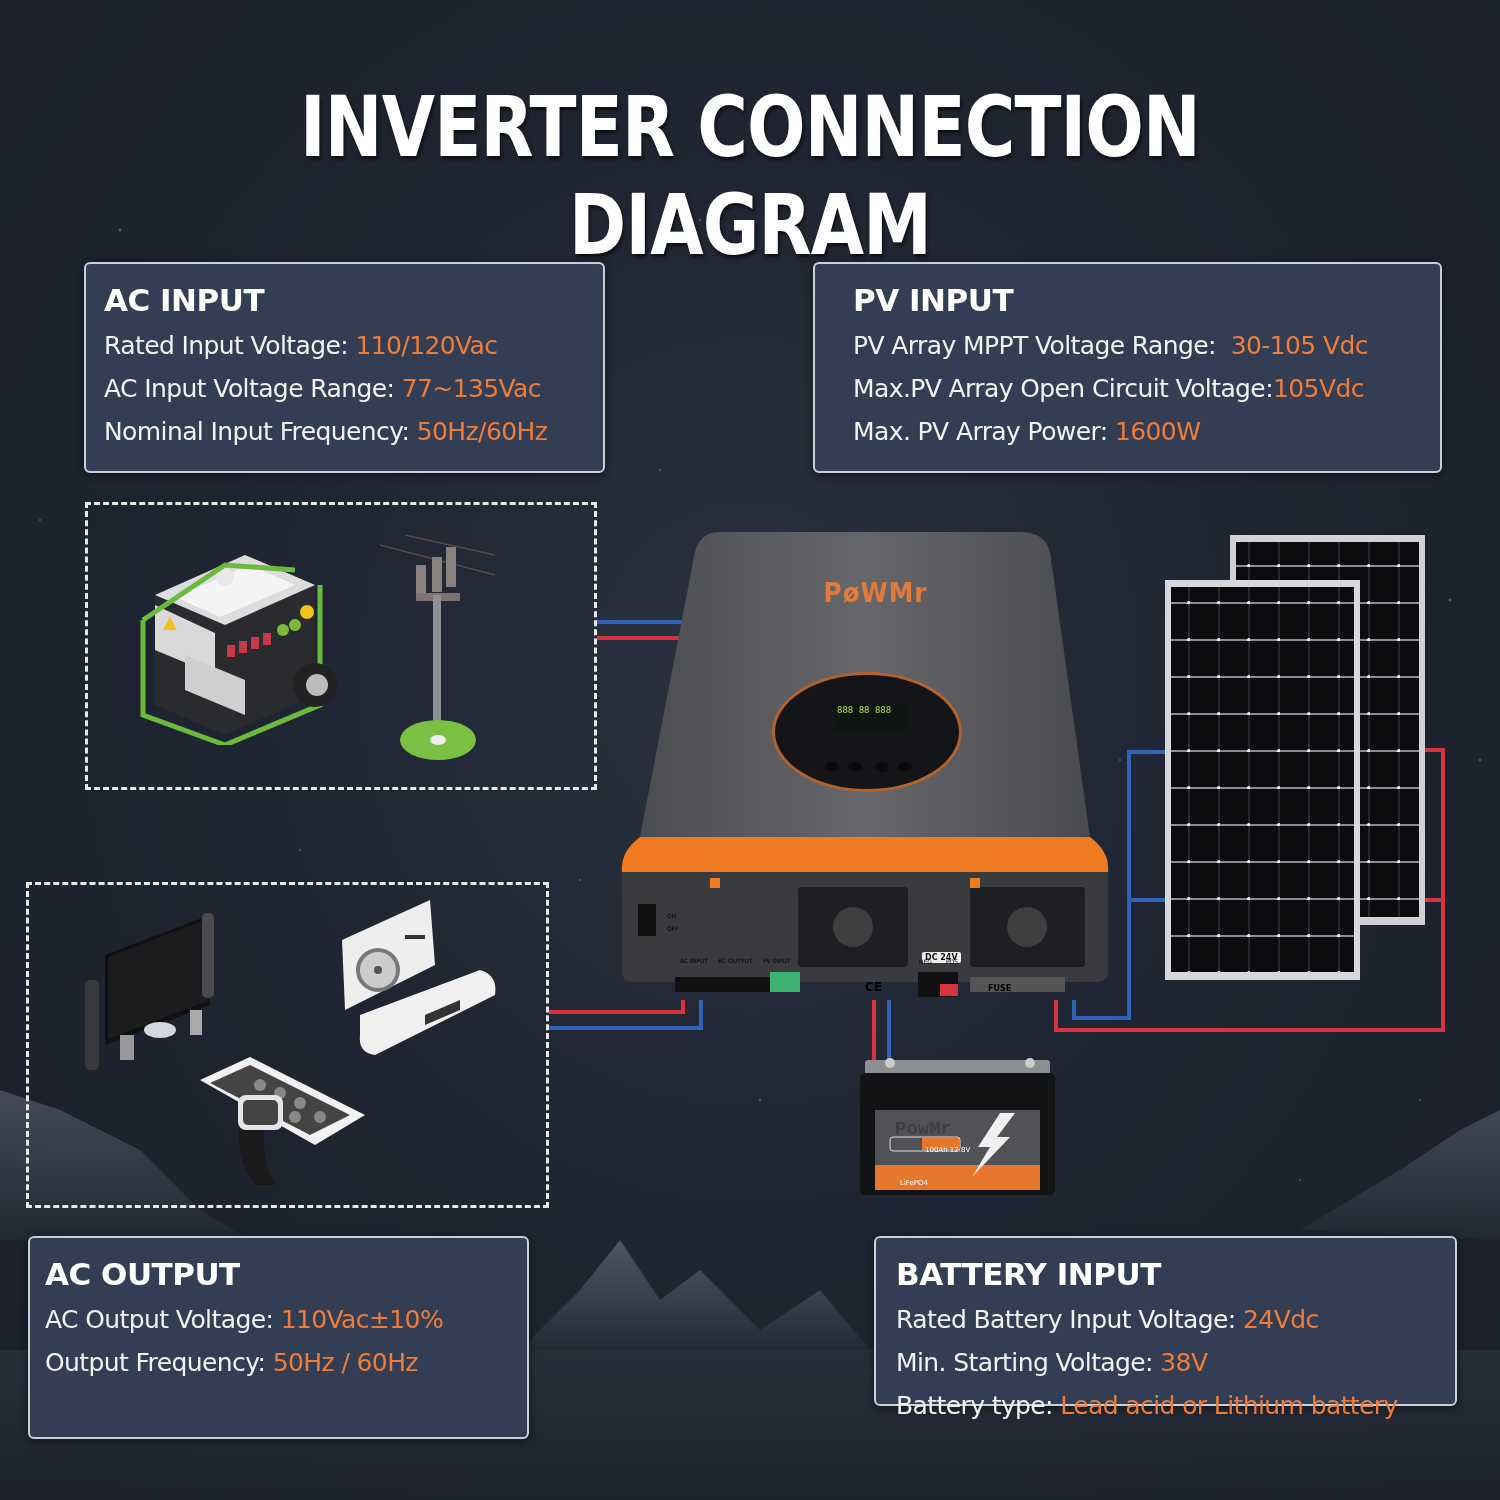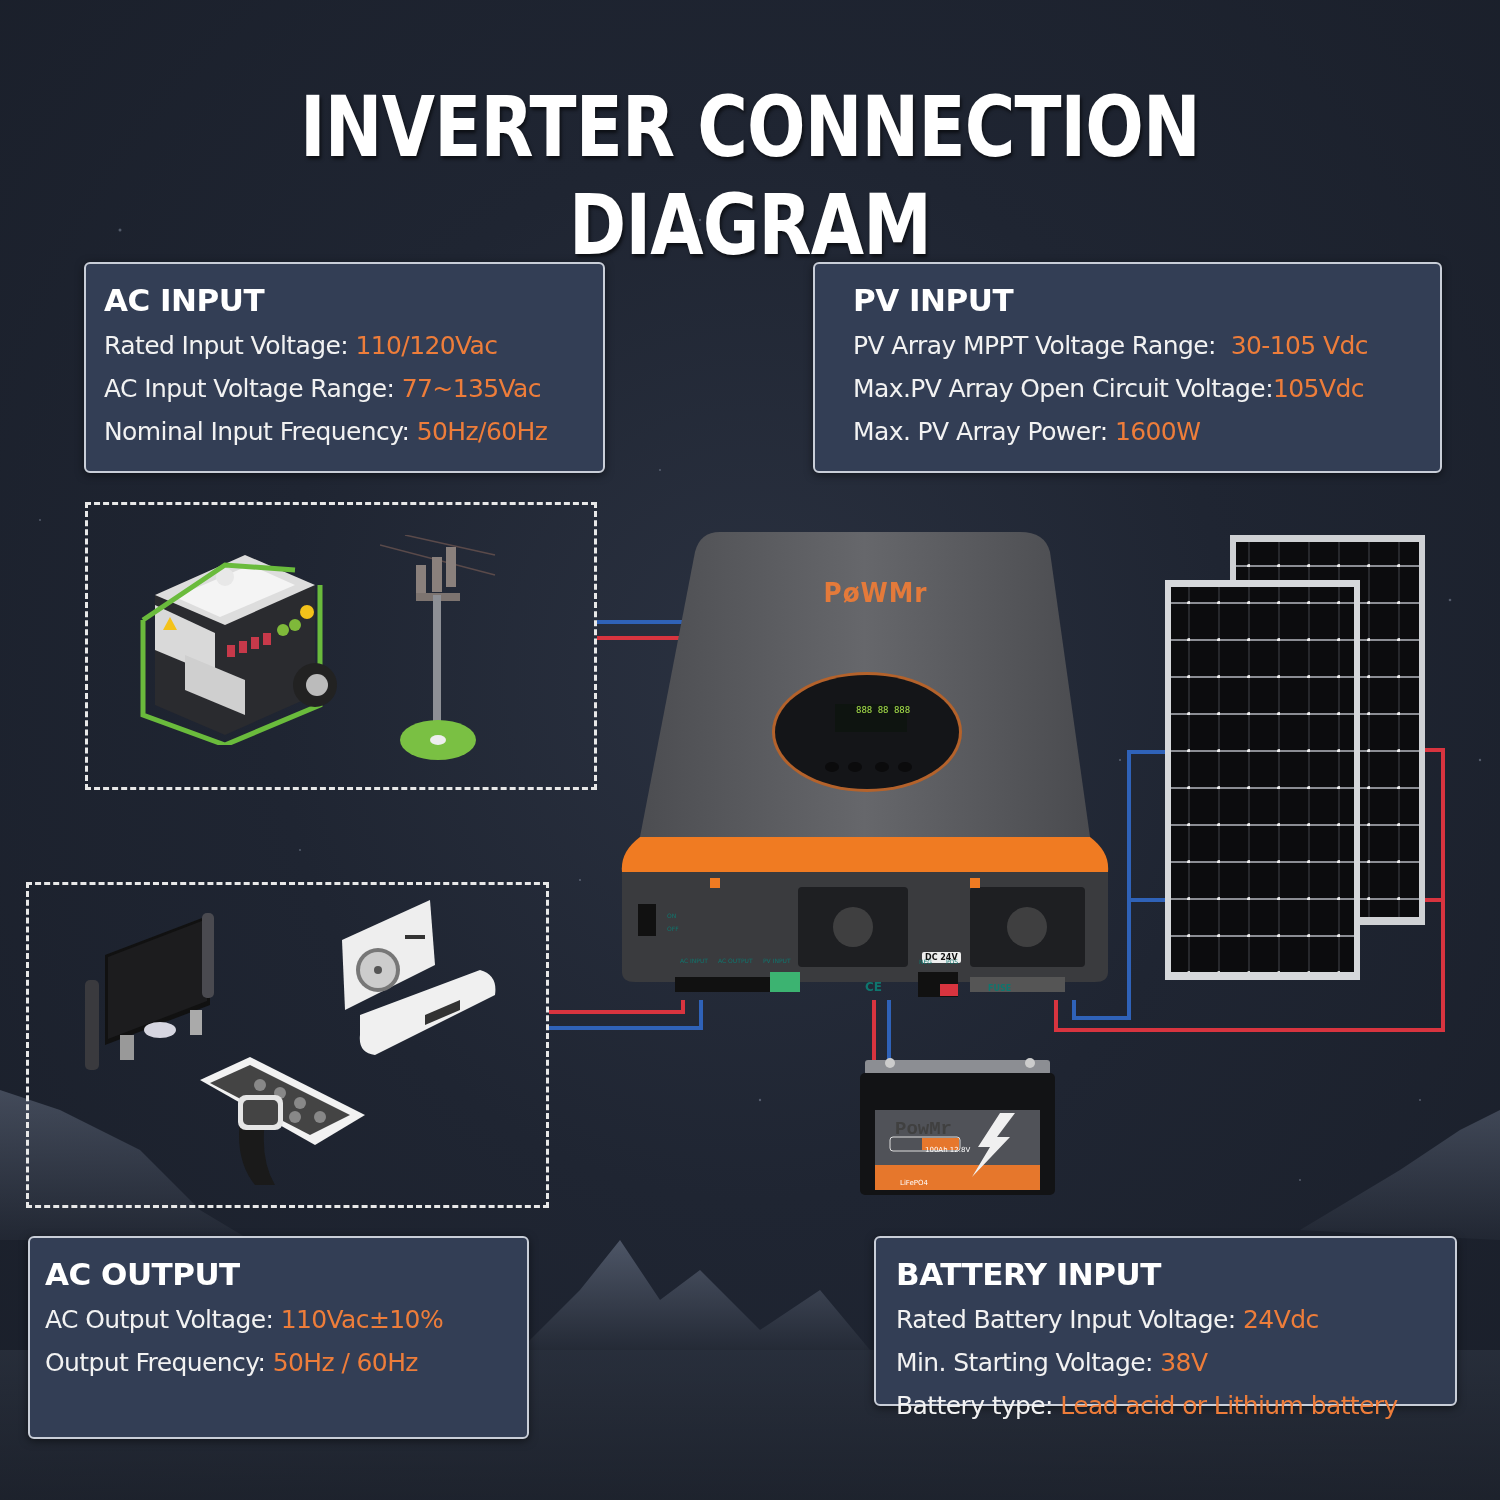--- a/index.html
+++ b/index.html
@@ -49,21 +49,21 @@
 
   .wires { position: absolute; inset: 0; pointer-events: none; }
 
   .inverter { position: absolute; left: 620px; top: 532px; width: 490px; height: 470px; }
   .brand {
     position: absolute; left: 818px; top: 578px; width: 115px; text-align: center;
     font-family: "DejaVu Sans", sans-serif; font-weight: bold; font-size: 26px;
     color: #e47a3a; letter-spacing: 1px; transform: scaleX(0.95);
   }
   .lcd-text { position: absolute; font-family: "DejaVu Sans Mono", monospace; font-size: 9px; color: #a6e04a; }
-  .tiny-label { position: absolute; font-family: "DejaVu Sans", sans-serif; font-size: 6px; color: #0f766e; }
+  .tiny-label { position: absolute; font-family: "DejaVu Sans", sans-serif; font-size: 6px; color: #000000; }
   .panel-label { position: absolute; font-family: "DejaVu Sans", sans-serif; font-weight: bold; font-size: 8px; color: #111; background: #eee; padding: 1px 3px; border-radius: 2px; margin-top: 28px; }
 
   .solar { position: absolute; left: 1160px; top: 530px; width: 270px; height: 460px; }
   .battery { position: absolute; left: 860px; top: 1055px; width: 195px; height: 140px; }
   .battery-brand { position: absolute; left: 895px; top: 1118px; font-family: Liberation Mono, monospace; font-weight: bold; font-size: 19px; color: #404040; }
   .battery-chem { position: absolute; left: 900px; top: 1146px; font-family: "DejaVu Sans", sans-serif; font-size: 7px; color: #fff; margin-top: 33px; }
   .battery-cap { position: absolute; left: 925px; top: 1146px; font-family: "DejaVu Sans", sans-serif; font-size: 7px; color: #fff; }
 
   .device { position: absolute; }
 </style>
@@ -254,21 +254,21 @@
     <circle cx="233" cy="395" r="20" opacity="0.6"></circle>
       <circle cx="407" cy="395" r="20" opacity="0.6"></circle>
   </g>
   <rect x="298" y="440" width="40" height="25" fill="#111"></rect>
   <rect x="320" y="452" width="18" height="12" fill="#d8343f"></rect>
   <rect x="350" y="445" width="95" height="15" fill="#555"></rect>
   <rect x="90" y="346" width="10" height="10" fill="#f07b22"></rect>
   <rect x="350" y="346" width="10" height="10" fill="#f07b22"></rect>
 </svg>
 <div class="brand">PøWMr</div>
-<div class="lcd-text" style="left:856px;top:705px">888 88 888</div>
+<div class="lcd-text" style="left:837px;top:705px">888 88 888</div>
 <div class="tiny-label" style="left:667px;top:912px">ON</div>
 <div class="tiny-label" style="left:667px;top:925px">OFF</div>
 <div class="panel-label" style="left:922px;top:924px">DC 24V</div>
 <div class="tiny-label" style="left:919px;top:958px">NEG</div>
 <div class="tiny-label" style="left:946px;top:958px">POS</div>
 <div class="tiny-label" style="left:988px;top:984px;font-size:8px;font-weight:bold">FUSE</div>
 <div class="tiny-label" style="left:865px;top:980px;font-size:12px;font-weight:bold">CE</div>
 <div class="tiny-label" style="left:680px;top:957px">AC INPUT</div>
 <div class="tiny-label" style="left:718px;top:957px">AC OUTPUT</div>
 <div class="tiny-label" style="left:763px;top:957px">PV INPUT</div>

